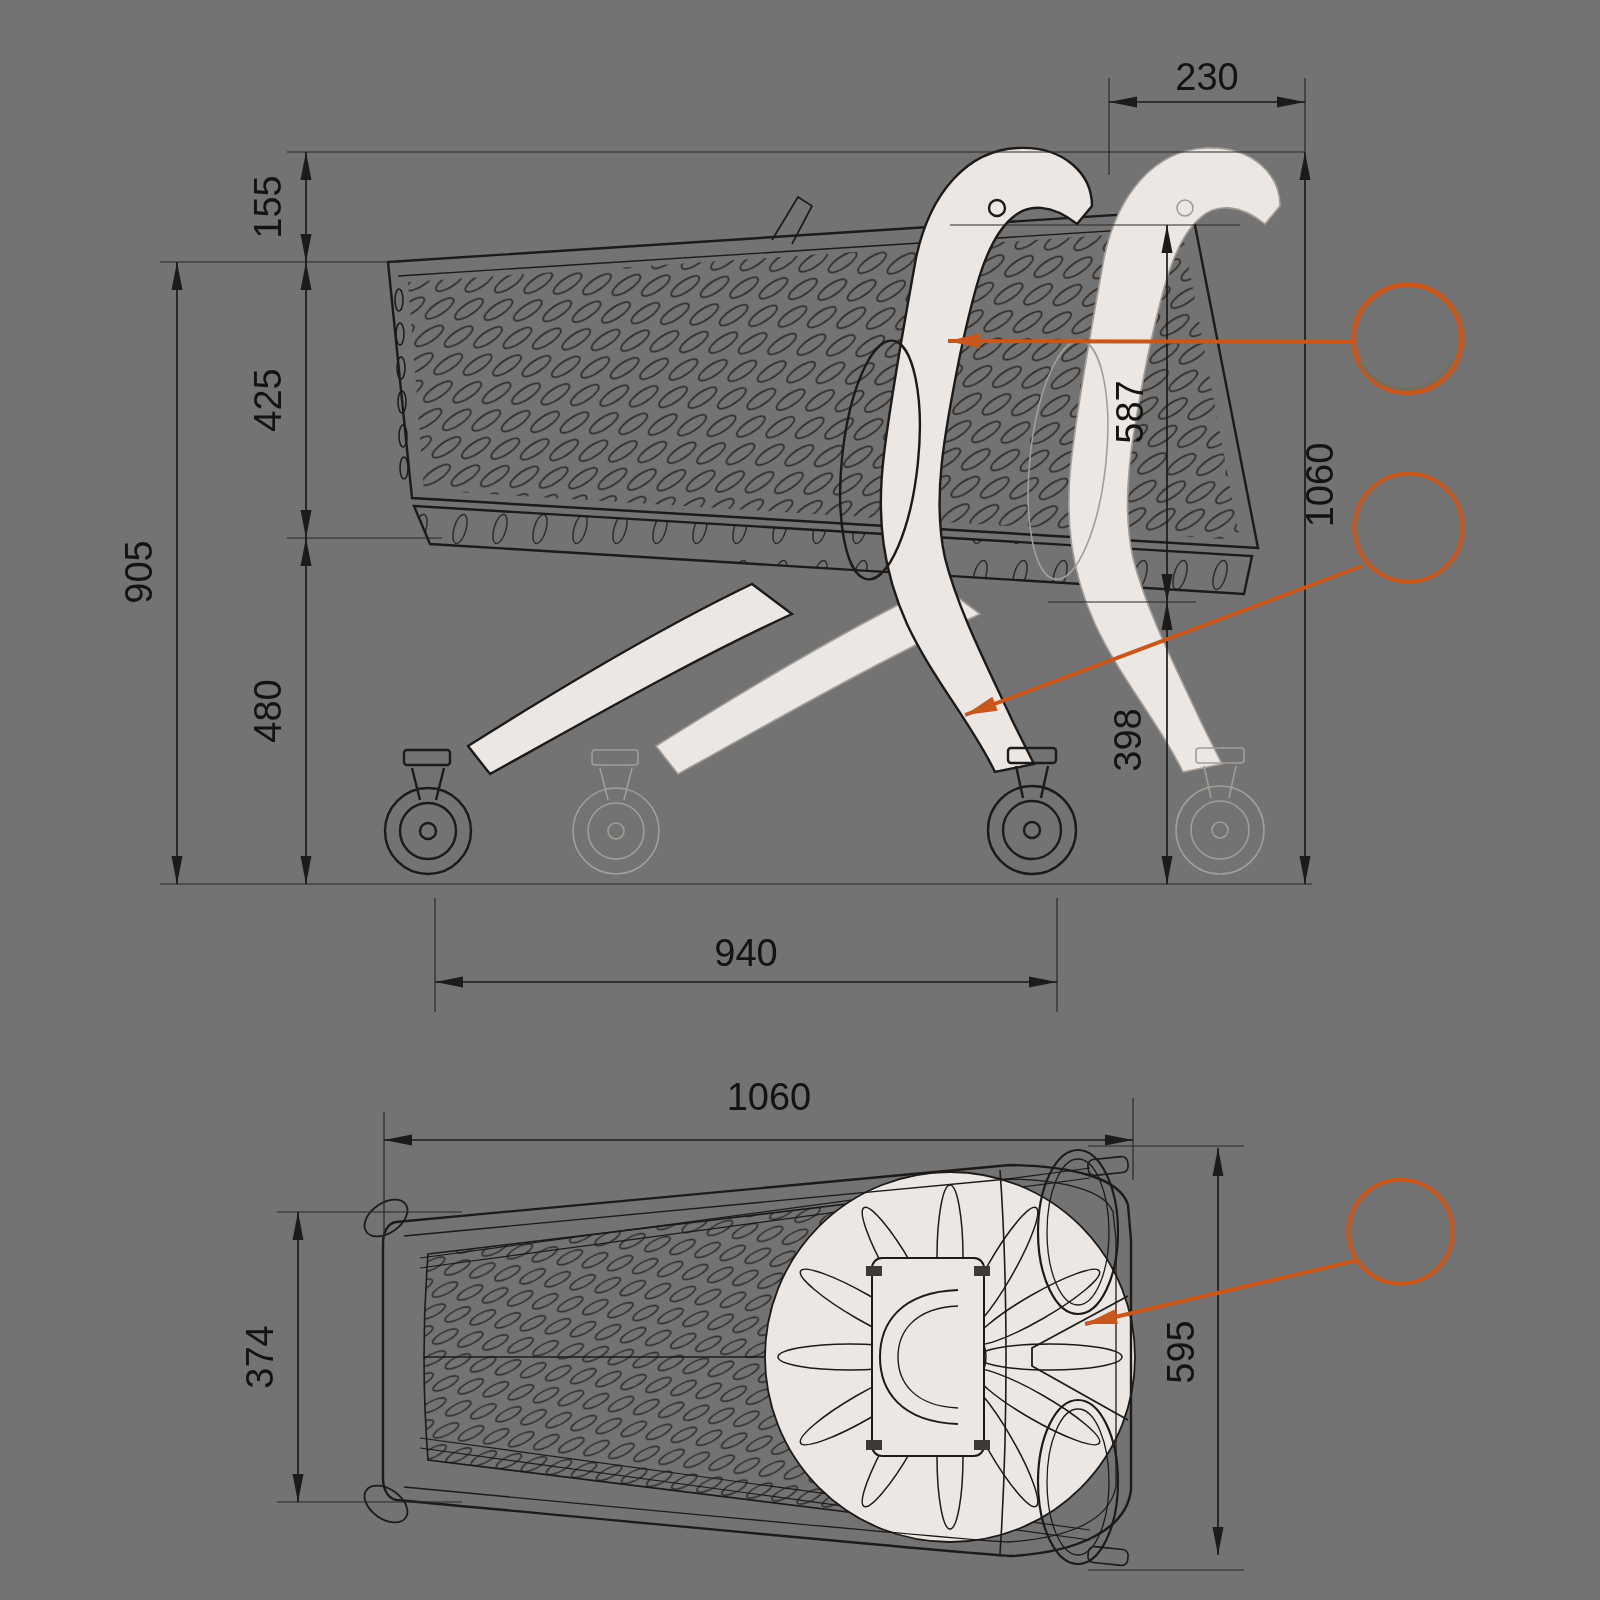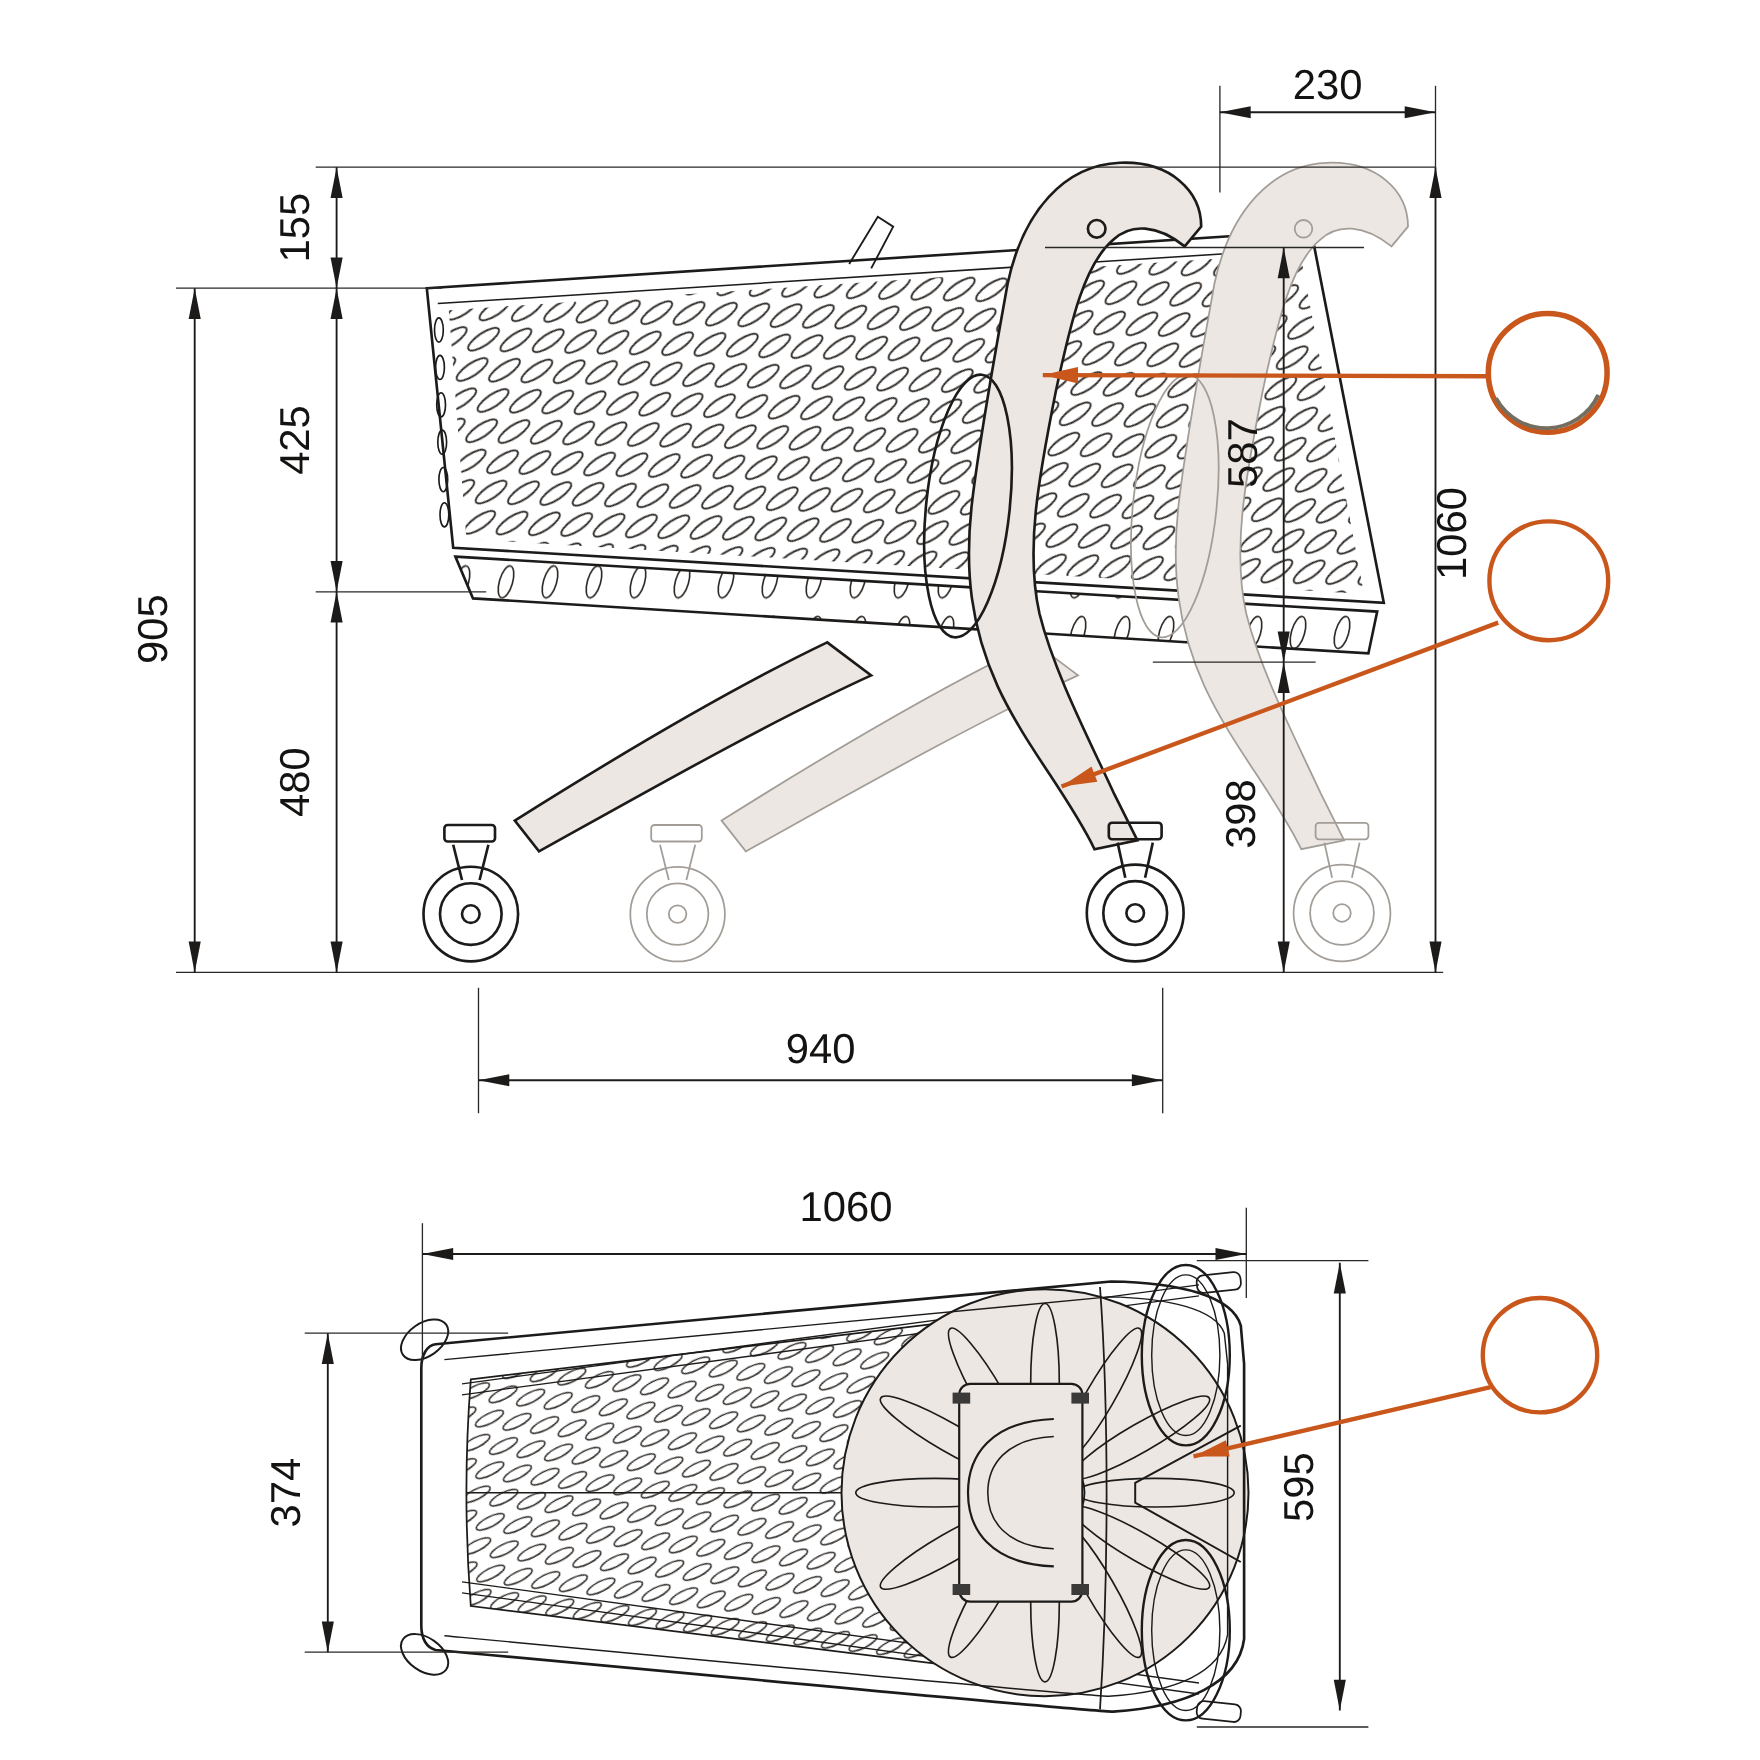--- a/index.html
+++ b/index.html
@@ -1,16 +1,16 @@
 <!DOCTYPE html>
 <html><head>
 <meta charset="utf-8">
 <style>
   html,body{margin:0;padding:0;background:#ece7e3;}
-  .stage{position:relative;width:1600px;height:1600px;background:#ffffff;overflow:hidden;
+  .stage{position:relative;width:1600px;height:1600px;background:#737373;overflow:hidden;
          font-family:"Liberation Sans", sans-serif;}
   svg{position:absolute;left:0;top:0;}
   .dimline{stroke:#1d1b1a;stroke-width:1.7;fill:none;}
   .extline{stroke:#2a2826;stroke-width:1.2;fill:none;}
   .dimtxt{font-family:"Liberation Sans", sans-serif;font-size:38px;fill:#141312;}
   .dark{color:#1d1b1a;}
   .phantom{color:#a39d98;}
   .orange{stroke:#c9561a;fill:none;}
 </style>
 </head>

